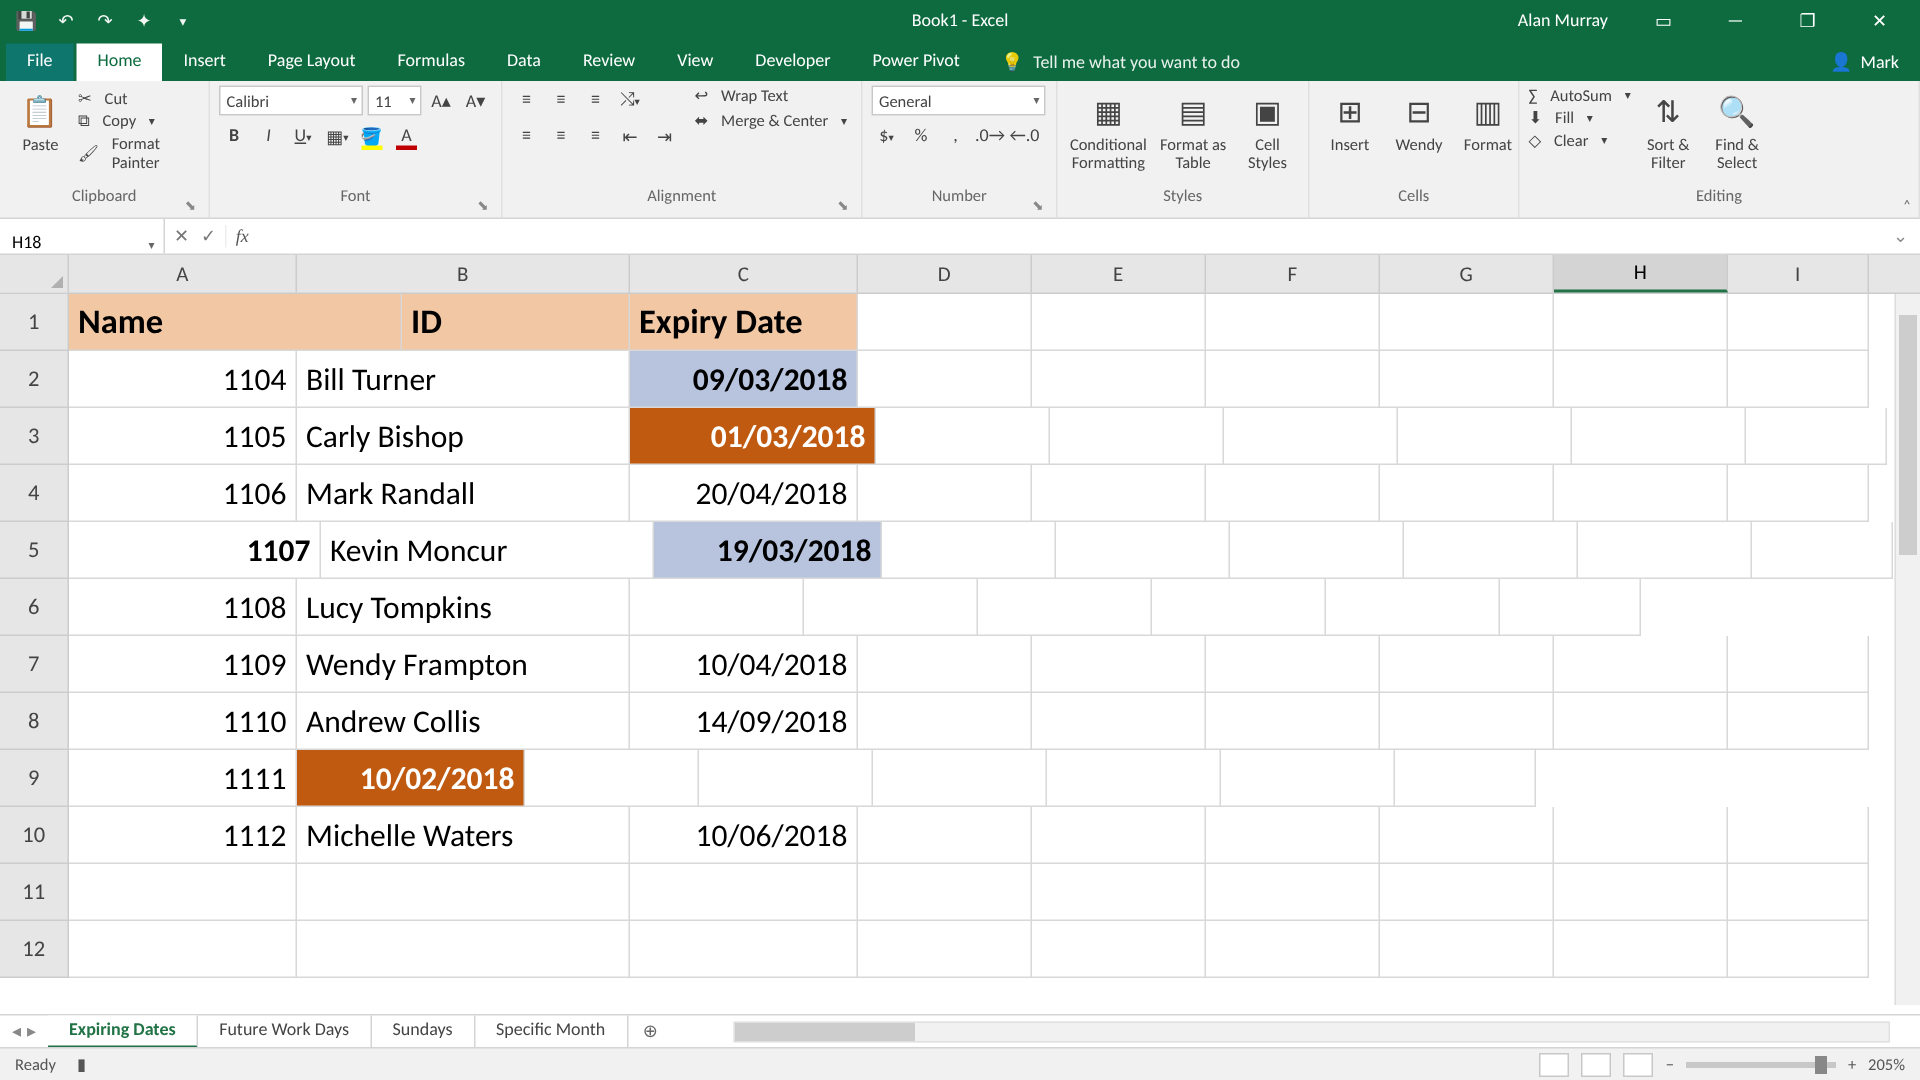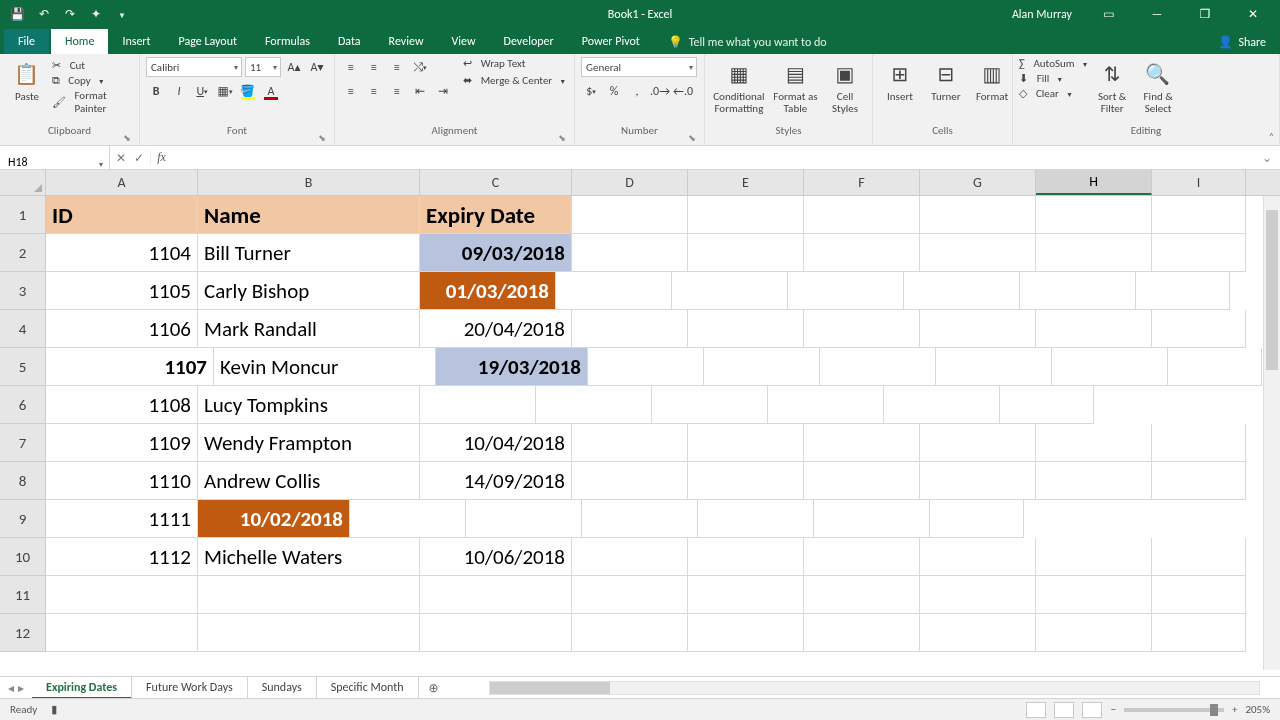--- a/index.html
+++ b/index.html
@@ -109,21 +109,21 @@
   <div class="rtab">Review</div>
   <div class="rtab">View</div>
   <div class="rtab">Developer</div>
   <div class="rtab">Power Pivot</div>
   <div class="tellme">
     <span>💡</span>
     <span>Tell me what you want to do</span>
   </div>
   <div class="share">
     <span>👤</span>
-    <span>Share</span>
+    <span>Mark</span>
   </div>
 </div>
 
 <div class="ribbon">
 
   <div class="group" style="width:140px;">
     <div class="group-body">
       <div class="bigbtn">
         <div class="ic">📋</div>
         <div class="lbl">Paste</div>
@@ -231,21 +231,21 @@
   </div>
 
   <div class="group" style="width:140px;">
     <div class="group-body">
       <div class="bigbtn">
           <div class="ic">⊞</div>
           <div class="lbl">Insert</div>
         </div>
       <div class="bigbtn">
           <div class="ic">⊟</div>
-          <div class="lbl">Turner</div>
+          <div class="lbl">Wendy</div>
         </div>
       <div class="bigbtn">
           <div class="ic">▥</div>
           <div class="lbl">Format</div>
         </div>
     </div>
     <div class="group-label">Cells</div>
   </div>
 
   <div class="group" style="flex:1;">
@@ -295,22 +295,22 @@
         <div class="ch" style="width: 116px;">E</div>
         <div class="ch" style="width: 116px;">F</div>
         <div class="ch" style="width: 116px;">G</div>
         <div class="ch active" style="width: 116px;">H</div>
         <div class="ch" style="width: 94px;">I</div>
       </div>
   </div>
   <div class="rows" id="rows-container">
       <div class="row">
         <div class="rh">1</div>
+        <div class="cell hdrcell" style="width: 222px;">Name</div>
         <div class="cell hdrcell" style="width: 152px;">ID</div>
-        <div class="cell hdrcell" style="width: 222px;">Name</div>
         <div class="cell hdrcell" style="width: 152px;">Expiry Date</div>
         <div class="cell " style="width: 116px;"></div>
         <div class="cell " style="width: 116px;"></div>
         <div class="cell " style="width: 116px;"></div>
         <div class="cell " style="width: 116px;"></div>
         <div class="cell " style="width: 116px;"></div>
         <div class="cell " style="width: 94px;"></div>
       </div>
       <div class="row">
         <div class="rh">2</div>
@@ -321,21 +321,21 @@
         <div class="cell " style="width: 116px;"></div>
         <div class="cell " style="width: 116px;"></div>
         <div class="cell " style="width: 116px;"></div>
         <div class="cell " style="width: 116px;"></div>
         <div class="cell " style="width: 94px;"></div>
       </div>
       <div class="row">
         <div class="rh">3</div>
         <div class="cell  right" style="width: 152px;">1105</div>
         <div class="cell " style="width: 222px;">Carly Bishop</div>
-        <div class="cell hl-orange right" style="width: 136px;">01/03/2018</div>
+        <div class="cell hl-orange right" style="width: 164px;">01/03/2018</div>
         <div class="cell " style="width: 116px;"></div>
         <div class="cell " style="width: 116px;"></div>
         <div class="cell " style="width: 116px;"></div>
         <div class="cell " style="width: 116px;"></div>
         <div class="cell " style="width: 116px;"></div>
         <div class="cell " style="width: 94px;"></div>
       </div>
       <div class="row">
         <div class="rh">4</div>
         <div class="cell  right" style="width: 152px;">1106</div>

